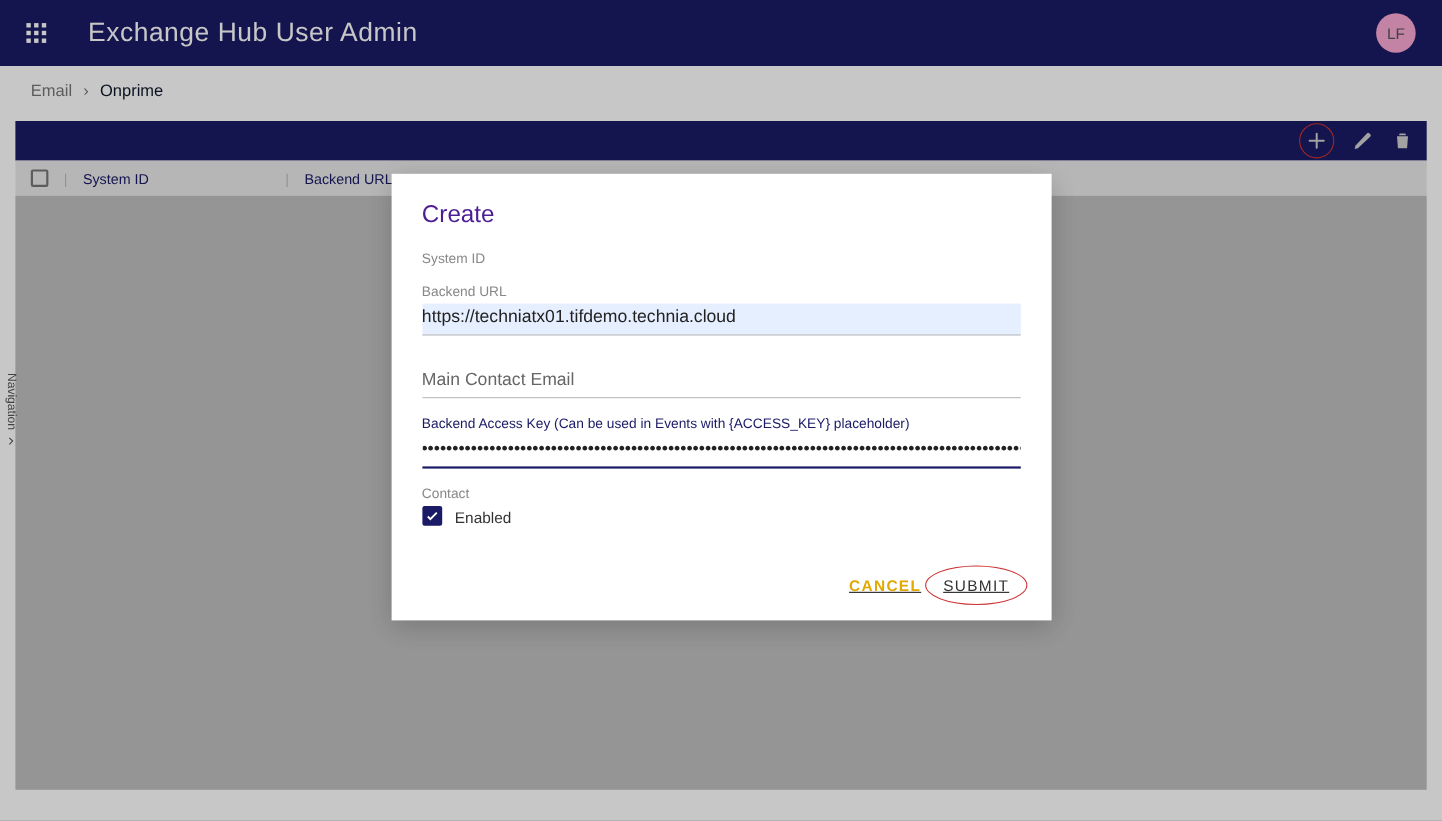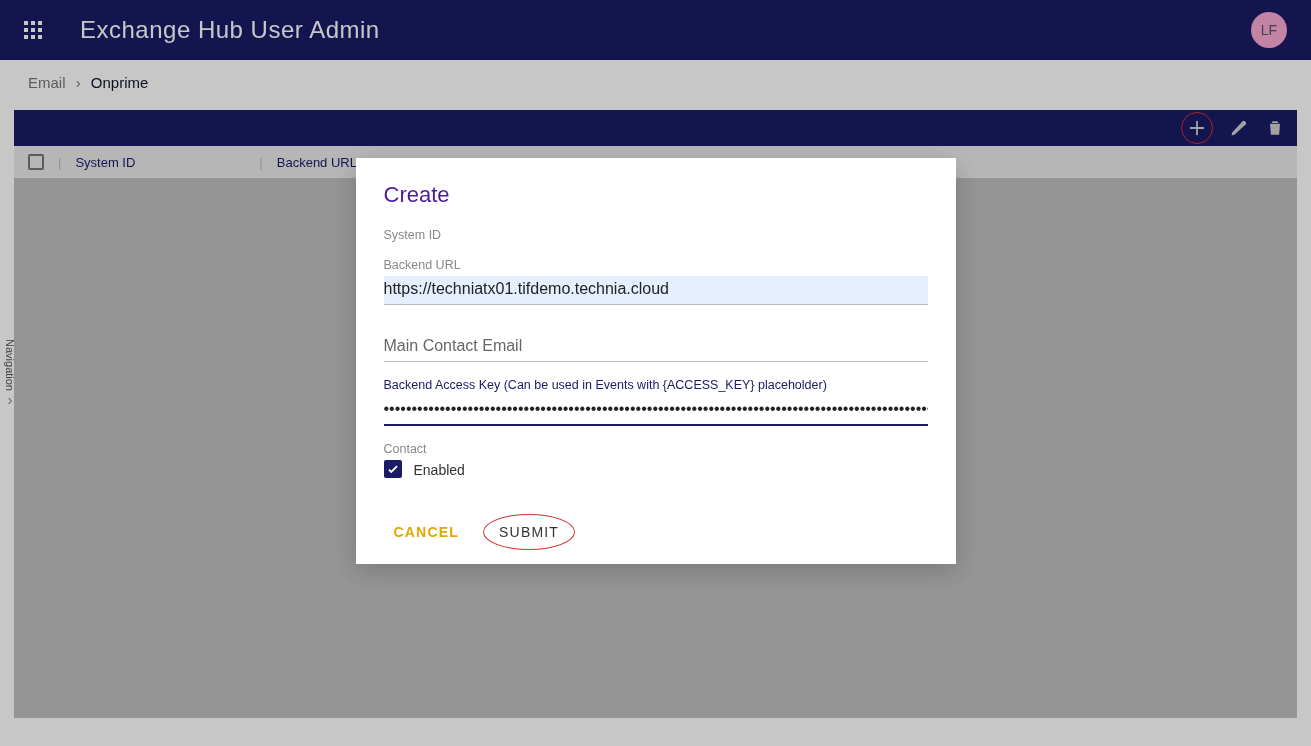--- a/index.html
+++ b/index.html
@@ -158,23 +158,24 @@
 
   .status-row { display:flex; align-items:flex-end; gap:12px; margin-top:4px; }
   .status-check {
     width:18px; height:18px; background:#1a1a66; border-radius:2px;
     display:flex; align-items:center; justify-content:center;
   }
   .status-check svg { width:14px; height:14px; stroke:#fff; stroke-width:3; fill:none; }
   .status-label { font-size:14px; color:#333; }
 
   .modal-actions {
-    display:flex; justify-content:flex-start; gap:20px;
+    display:flex; justify-content:flex-end; 
     margin-top:40px;
     align-items:center;
+    text-decoration:underline;
   }
   .btn {
     font-size:14px; letter-spacing:1.2px;
     background:none; border:none; cursor:pointer;
     padding:6px 10px;
   }
   .btn-cancel { color:#e0a800; font-weight:600; }
   .btn-submit { color:#333; font-weight:500; position:relative; }
   .submit-ring {
     position:absolute;

